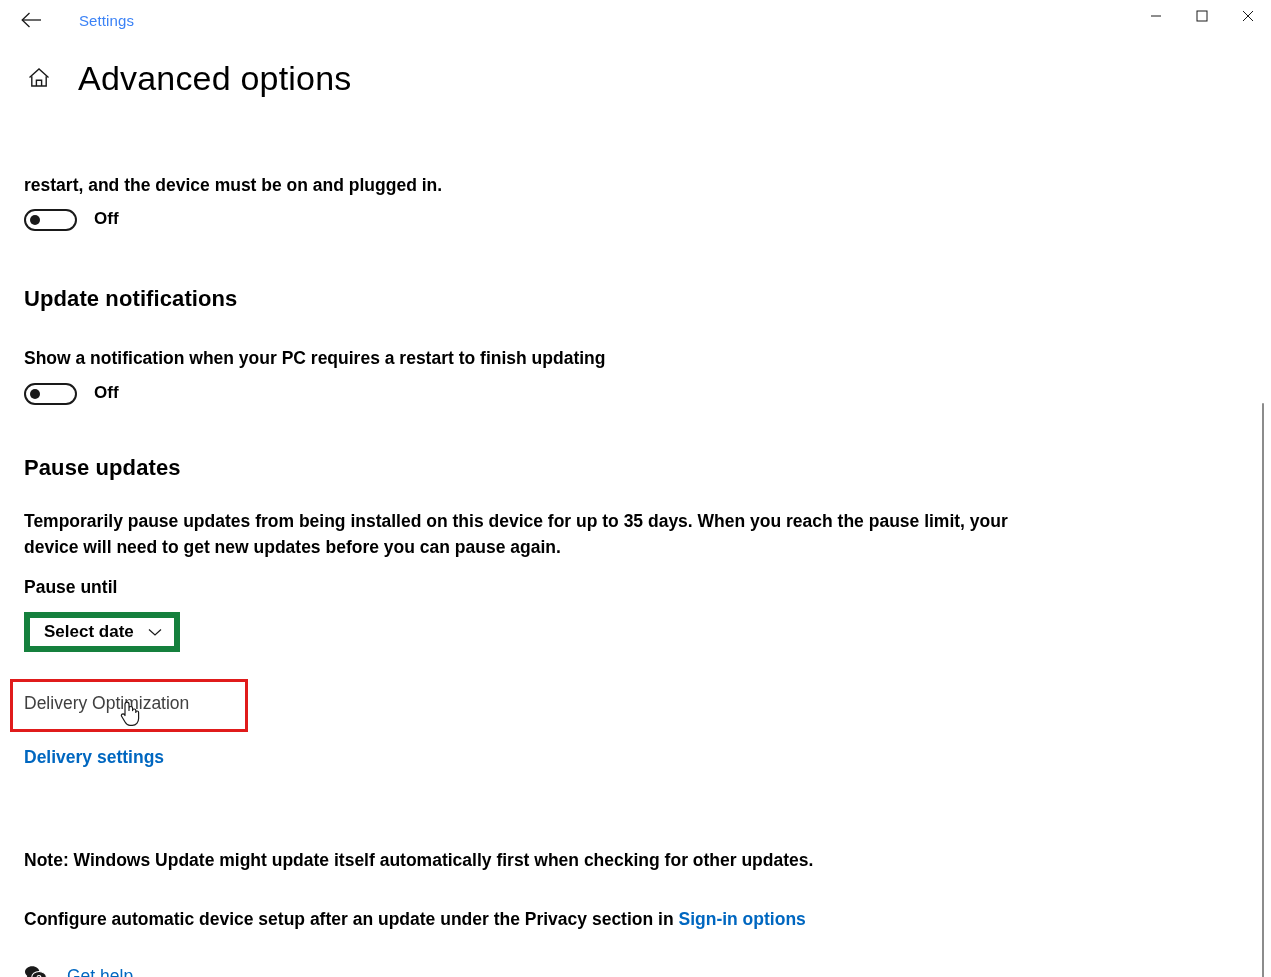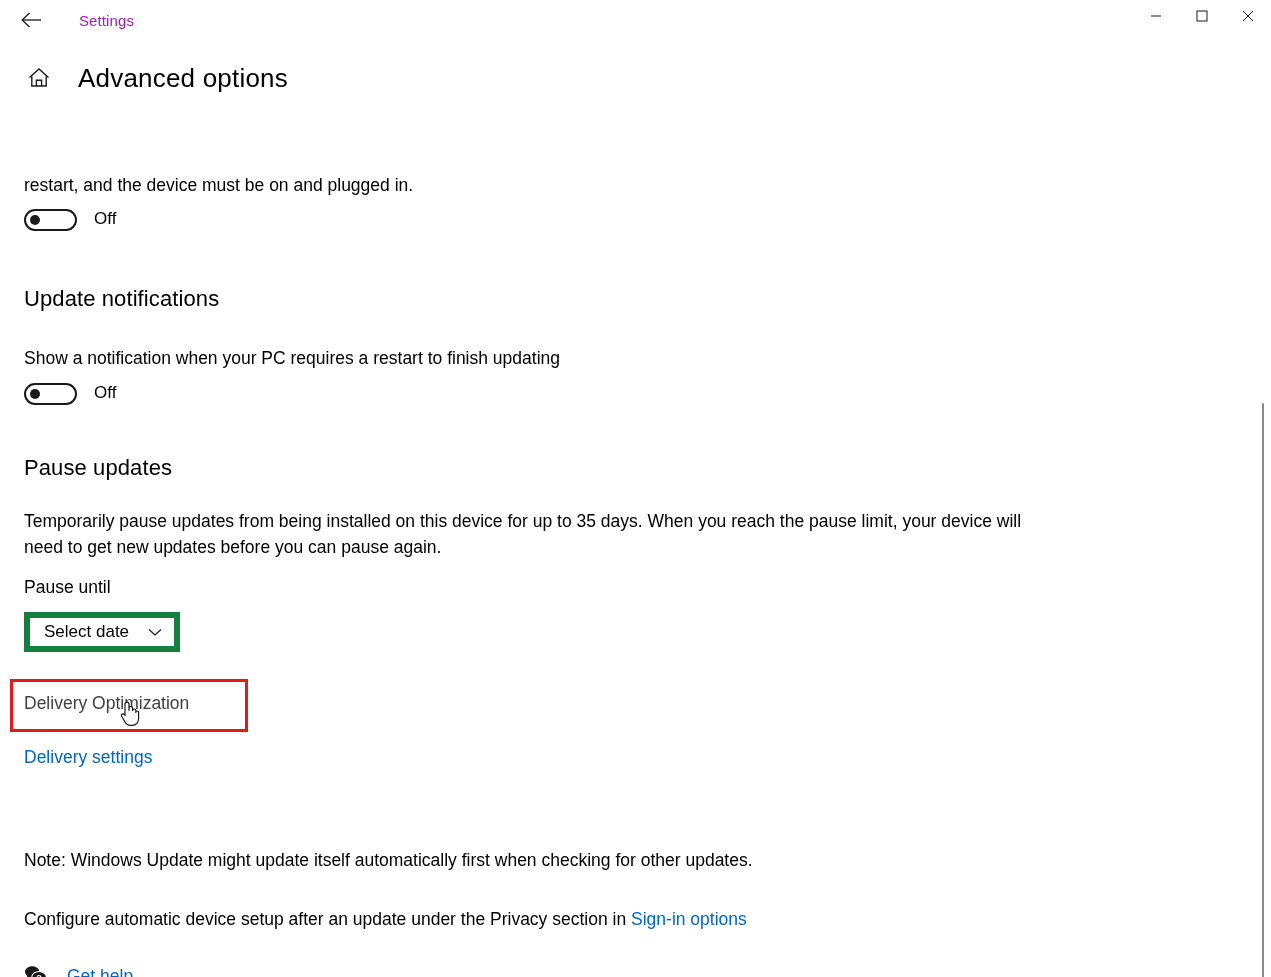--- a/index.html
+++ b/index.html
@@ -23,21 +23,21 @@
   }
   .back-btn {
     width: 45px; height: 32px;
     margin-left: 8px;
     display: flex; align-items: center; justify-content: center;
     cursor: pointer;
   }
   .back-btn svg { display: block; }
   .app-title {
     font-size: 15px;
-    color: #a21caf;
+    color: #3b82f6;
     margin-left: 26px;
     letter-spacing: .1px;
   }
   .win-controls {
     position: absolute;
     right: 0; top: 0;
     display: flex;
     height: 32px;
   }
   .win-btn {
@@ -59,21 +59,21 @@
     margin-left: 24px;
     margin-top: 18px;
   }
   .home-icon {
     width: 30px; height: 30px;
     display: flex; align-items: center; justify-content: center;
     cursor: pointer;
     margin-right: 24px;
   }
   .page-title {
-    font-size: 26px;
+    font-size: 34px;
     font-weight: 300;
     line-height: 40px;
     letter-spacing: .2px;
     color: #000;
   }
 
   .body-text {
     margin-left: 24px;
     font-size: 17.5px;
     line-height: 26px;
@@ -201,21 +201,21 @@
     position: absolute;
     left: 7px;
     top: 305px;
     width: 2px;
     height: 595px;
     background: #8c8c8c;
     border-radius: 1px;
     cursor: pointer;
   }
 
-  .abs { position: absolute; }
+  .abs { position: absolute; font-weight: bold; }
 </style>
 </head>
 <body>
 
 <div class="titlebar">
   <div class="back-btn">
     <svg width="22" height="18" viewBox="0 0 22 18">
       <path d="M9.5 2 L2.2 9 L9.5 16" fill="none" stroke="#1a1a1a" stroke-width="1.3"></path>
       <path d="M2.2 9 L21 9" fill="none" stroke="#1a1a1a" stroke-width="1.3"></path>
     </svg>

